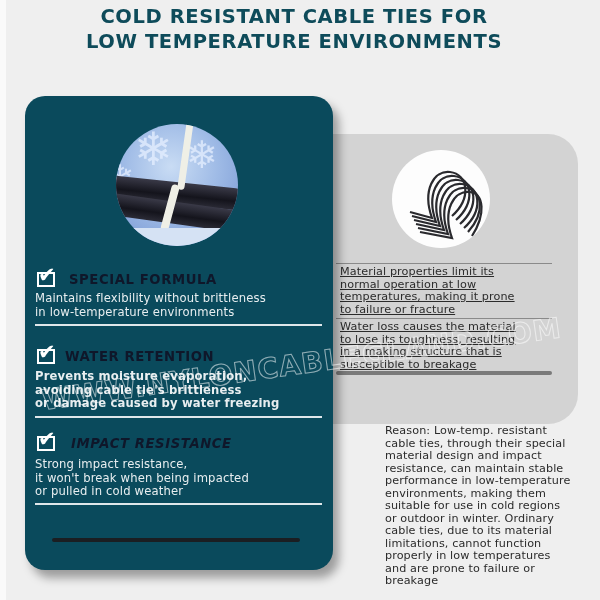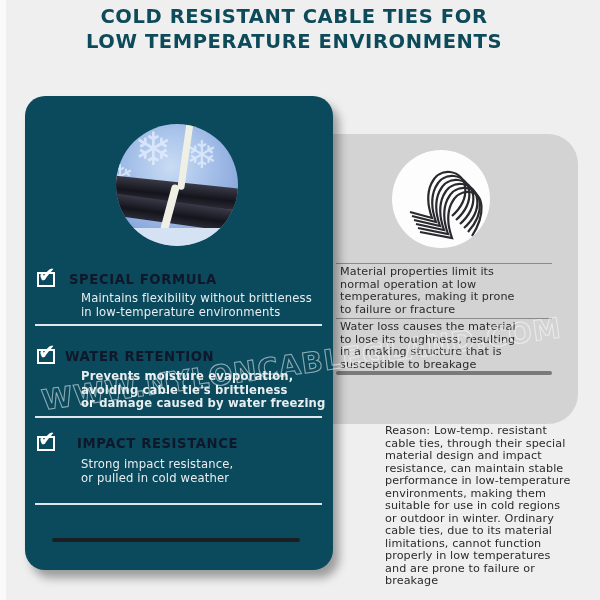--- a/index.html
+++ b/index.html
@@ -22,21 +22,21 @@
     }
     .gray-photo {
       position:absolute; left:392px; top:150px; width:98px; height:98px;
       border-radius:50%; background:#fdfdfd; overflow:hidden;
     }
     .gray-line { position:absolute; height:1px; background:#8a8a8a; }
     .gray-bar { position:absolute; left:336px; top:371px; width:216px; height:4px; background:#7a7a7a; border-radius:2px; }
     .gray-text {
       position:absolute; left:340px; width:245px;
       color:#2b2b2b; font-size:11.2px; line-height:12.6px;
-      font-family: "DejaVu Sans", sans-serif; letter-spacing:0.1px;
+      font-family: "DejaVu Sans", sans-serif; letter-spacing:0.1px;text-decoration:underline;
     }
     .reason {
       position:absolute; left:341px; top:425px; width:255px;
       color:#2b2b2b; font-size:11.2px; line-height:12.5px;
       font-family: "DejaVu Sans", sans-serif; letter-spacing:0.1px;margin-left:44px;
     }
     
     .teal-card {
       position:absolute; left:25px; top:96px; width:308px; height:474px;
       background:#0a4a5c; border-radius:20px;
@@ -59,21 +59,21 @@
     .checkmark {
       position:absolute; left:-1px; top:-9px; color:#ffffff; font-size:21px; font-weight:bold; line-height:21px;
     }
     .feature-title {
       color:#0f172a; font-weight:bold; font-size:13.2px; letter-spacing:0.6px;
       font-family: "DejaVu Sans", sans-serif; margin-left:6px;
     }
     .feature-desc {
       position:absolute; left:35px; width:295px;
       color:#e8eef0; font-size:11.6px; line-height:13.6px;
-      font-family: "DejaVu Sans", sans-serif; letter-spacing:0.15px;margin-left:46px;
+      font-family: "DejaVu Sans", sans-serif; letter-spacing:0.15px;
     }
     .white-line { position:absolute; left:35px; width:287px; height:1.5px; background:#dfe7ea; }
     .dark-bar { position:absolute; left:52px; top:538px; width:248px; height:4px; background:#1b1e22; border-radius:2px; }
     .watermark {
       position:absolute; left:42px; top:384px; width:560px;
       font-family: "DejaVu Sans", sans-serif; font-weight:bold; font-size:28px; letter-spacing:1px;
       color:transparent; -webkit-text-stroke:1px rgba(255,255,255,0.55);
       transform: rotate(-8deg); transform-origin:left center; white-space:nowrap;
     }
   </style>
@@ -166,23 +166,24 @@
   <div>Prevents moisture evaporation,</div>
   <div>avoiding cable tie's brittleness</div>
   <div>or damage caused by water freezing</div>
 </div>
 <div class="white-line" style="top:416px;"></div>
 
 <div class="feature-head" style="top:436px;">
   <div class="checkbox">
       <span class="checkmark">✔</span>
     </div>
-  <span class="feature-title" style="margin-left:14px;">IMPACT RESISTANCE</span>
+  <span class="feature-title" style="margin-left:8px;font-style:italic;">IMPACT RESISTANCE</span>
 </div>
 <div class="feature-desc" style="top:458px;">
   <div>Strong impact resistance,</div>
+  <div>it won't break when being impacted</div>
   <div>or pulled in cold weather</div>
 </div>
 <div class="white-line" style="top:503px;"></div>
 
 <div class="dark-bar"></div>
 
 <div class="watermark">WWW.NYLONCABLEGLAND.COM</div>
 
 </body></html>

